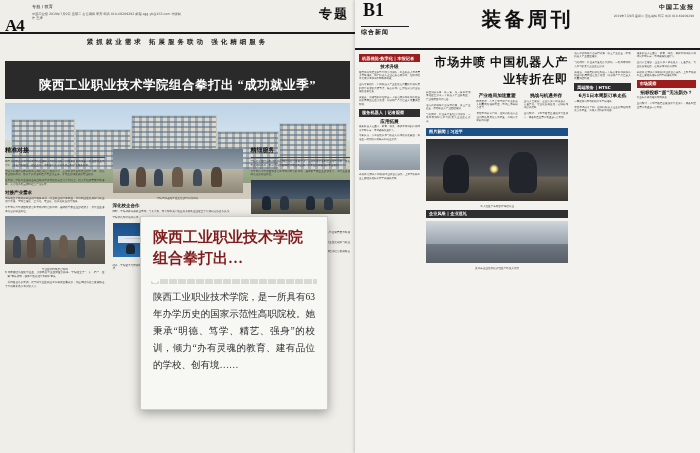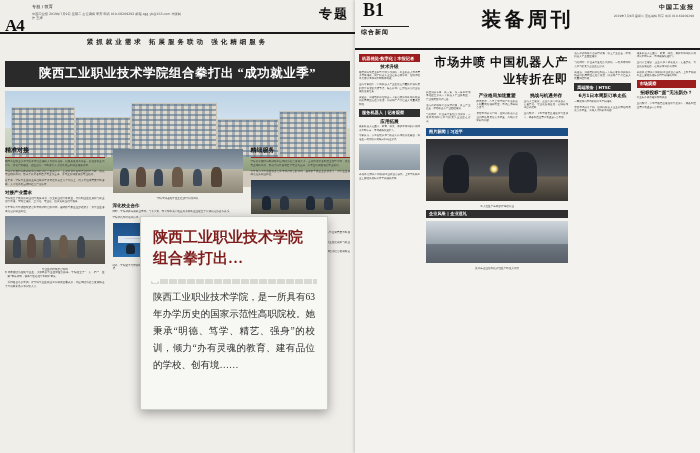--- a/index.html
+++ b/index.html
@@ -37,21 +37,21 @@
     position:absolute;right:6px;top:5px;font-size:13px;font-weight:bold;color:#111;
     font-family:"Liberation Serif",serif;letter-spacing:2px;
   }
   .lp-kicker{
     text-align:center;font-size:6.5px;color:#222;letter-spacing:3px;
     padding:4px 0 14px 0;font-weight:bold;
   }
   .lp-title-band{
     margin:0 5px;background:#2a2a2a;color:#fff;text-align:center;
     font-family:"Liberation Serif",serif;font-weight:bold;
-    font-size:12.5px;letter-spacing:.5px;padding:4px 0 5px 0;
+    font-size:12.5px;letter-spacing:.5px;padding:16px 0 5px 0;
   }
   .lp-photo-main{
     margin:4px 5px 0 5px;height:96px;position:relative;overflow:hidden;
     background:linear-gradient(#bcd3e6 0%,#d5e3ef 38%,#cfd8c9 39%,#b8c2ab 100%);
     border:0;
   }
   .bld{position:absolute;background:#e7e3da;border:1px solid #cbc6ba;}
   .bld.win{background:
      repeating-linear-gradient(to bottom,rgba(80,110,140,.55) 0 2px,rgba(255,255,255,0) 2px 5px),
      repeating-linear-gradient(to right,rgba(60,90,120,.35) 0 3px,rgba(255,255,255,0) 3px 7px),

